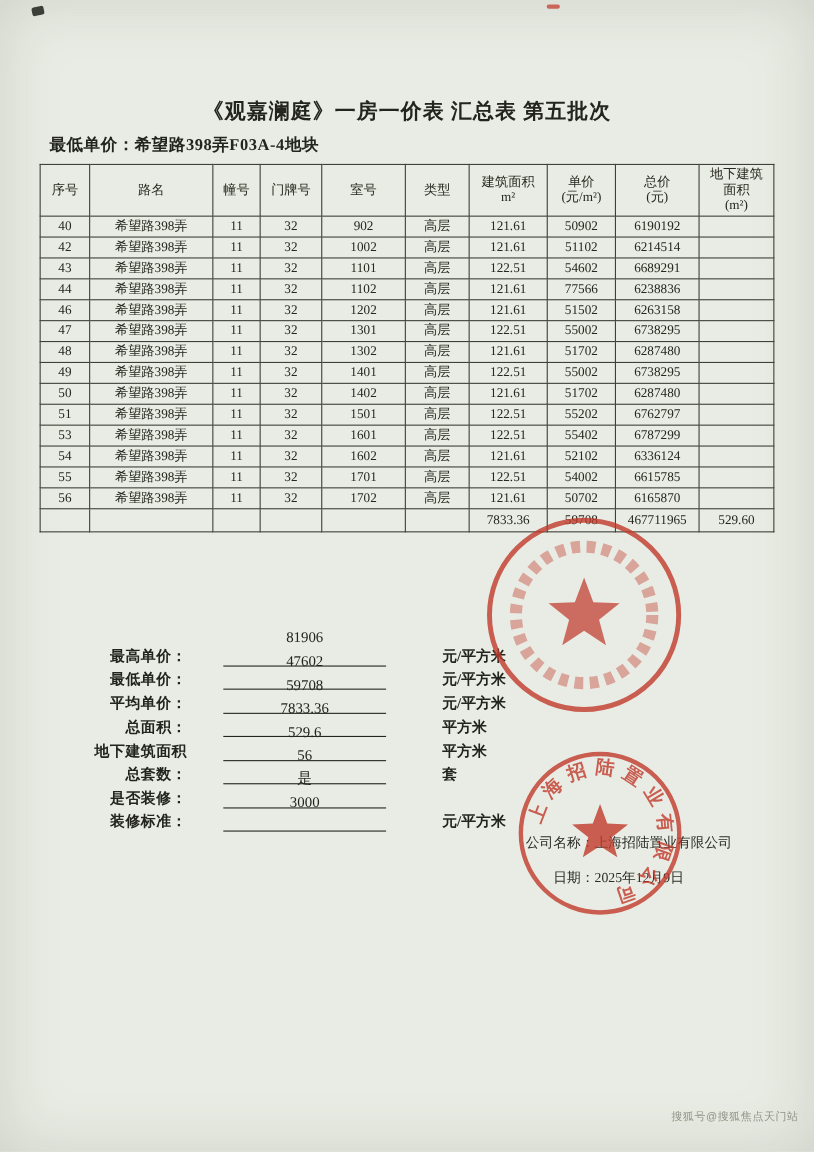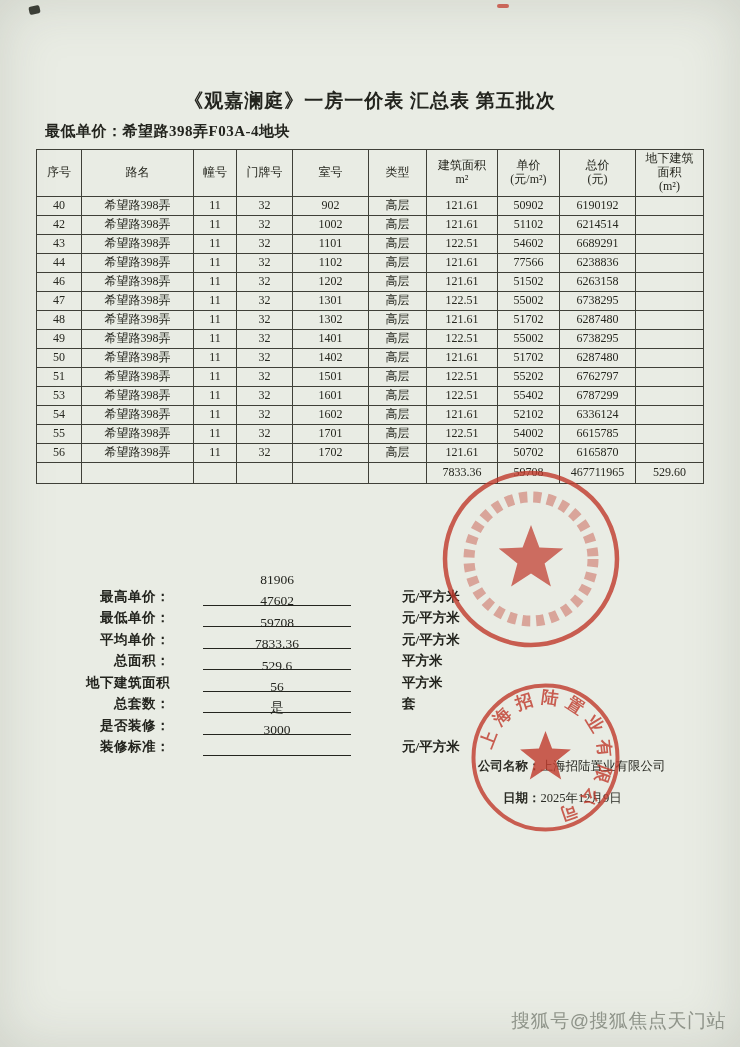--- a/index.html
+++ b/index.html
@@ -20,28 +20,28 @@
   table.price tr[data-name="table-total-row"] td { height:21px; }
 
   .summary { position:absolute; left:42px; top:584px; font-size:13.5px; }
   .summary-row { display:flex; align-items:flex-end; height:21.5px;gap:29px; }
   .summary-label { width:128px; text-align:right; font-weight:bold; letter-spacing:.5px; }
   .summary-value { width:148px; text-align:center; border-bottom:1.5px solid #24251f; margin-left:4px;
                    padding-bottom:17px;font-family:Liberation Serif, serif; }
   .summary-unit { margin-left:22px; font-weight:bold; }
 
   .footer { position:absolute; left:478px; top:758px; font-size:12.5px; color:#2a2b24; z-index:2; }
-  .footer-label { font-weight:bold; }
+  .footer-label { font-weight:normal; }
   .footer-row2 { margin-top:15px; padding-left:25px; }
 
   .seal { position:absolute; pointer-events:none; z-index:5; opacity:.8; filter:blur(.4px); }
   .seal-upper { left:436px; top:464px; }
   .seal-lower { left:468px; top:680px; }
 
-  .watermark { position:absolute; right:14px; top:1008px; font-size:19px; color:#8f948a;
+  .watermark { position:absolute; right:14px; top:1008px; font-size:10px; color:#8f948a;
                letter-spacing:.5px; z-index:6; font-family:"Liberation Sans",sans-serif; }
 
   .artifact-dark { position:absolute; left:29px; top:6px; width:11px; height:8px; background:#3c3f37;
                    border-radius:2px; transform:rotate(-12deg); }
   .artifact-red { position:absolute; left:497px; top:4px; width:12px; height:4px; background:#c4473a;
                   border-radius:2px; opacity:.8; }
 </style>
 </head>
 <body>
 

